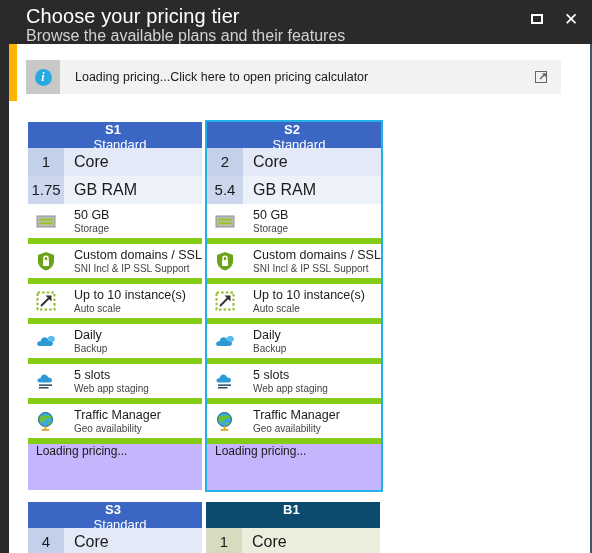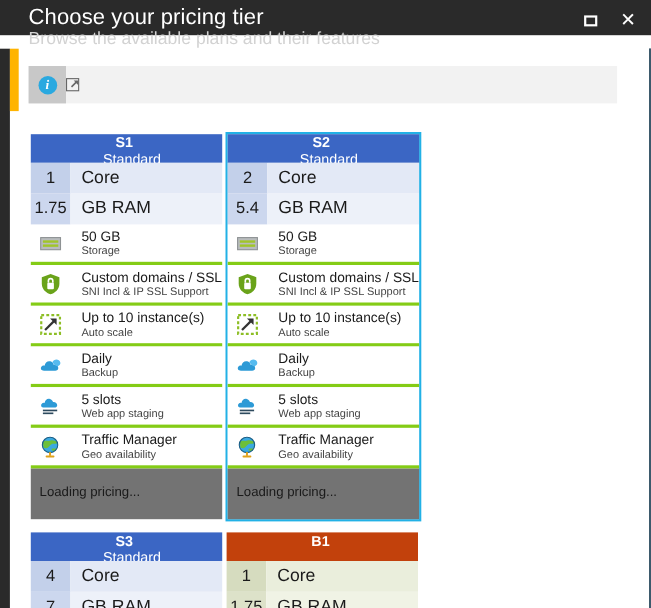--- a/index.html
+++ b/index.html
@@ -21,21 +21,21 @@
     height: 553px;
     background: #ffffff;
     box-sizing: border-box;
   }
 
   
   .titlebar {
     position: absolute;
     left: 0; top: 0;
     width: 592px;
-    height: 32px;
+    height: 44px;
     background: #2a2a2a;
     box-sizing: border-box;
   }
   .titlebar-texts {
     position: absolute;
     left: 26px;
     top: 4px;
   }
   .blade-title {
     color: #ffffff;
@@ -210,21 +210,21 @@
     font-size: 13px;
     font-weight: bold;
     width: 30px;
     flex: 0 0 auto;
   }
   .card-header .name {
     font-size: 13px;
     font-weight: 400;
   }
   .std .card-header { background: #3b66c4; }
-  .bas .card-header { background: #c2410c; gap: 35px; }
+  .bas .card-header { background: #0c4a6e; gap: 35px; }
 
   .spec-row {
     display: flex;
     align-items: center;
     height: 28px;
   }
   .spec-val {
     width: 36px;
     flex: 0 0 auto;
     text-align: center;
@@ -250,21 +250,21 @@
   .bas .spec-row.a .spec-val { background: #d6dcbf; }
   .bas .spec-row.a .spec-label { background: #eaeedc; }
   .bas .spec-row.b .spec-val { background: #dde2c9; }
   .bas .spec-row.b .spec-label { background: #f0f3e5; }
 
   .feat-row {
     display: flex;
     align-items: center;
     min-height: 30px;
     background: #ffffff;
-    border-bottom: 3px solid #84cc16;
+    border-bottom: 6px solid #84cc16;
     padding: 2px 0;
   }
   .feat-icon {
     width: 36px;
     flex: 0 0 auto;
     display: flex;
     align-items: center;
     justify-content: center;
   }
   .feat-texts {
@@ -281,23 +281,23 @@
   }
   .feat-sub {
     font-size: 10px;
     color: #444444;
     line-height: 12px;
     white-space: nowrap;
   }
 
   .card-footer {
     height: 46px;
-    background: #737373;
-    display: flex;
-    align-items: center;
+    background: #c4b5fd;
+    display: flex;
+    align-items: flex-start;
     padding-bottom: 5px;
     box-sizing: border-box;
   }
   .card-footer .txt {
     font-size: 12px;
     color: #1a1a1a;
     padding-left: 8px;
   }
 
   
@@ -324,20 +324,21 @@
   </div>
 
   <div class="blade-body">
     <div class="left-dark"></div>
     <div class="left-rail"></div>
 
     <div class="infobar">
       <div class="infobar-iconbox">
         <span class="info-circle">i</span>
       </div>
+      <div class="infobar-text">Loading pricing...Click here to open pricing calculator</div>
       <div class="infobar-ext">
         <span class="box"></span>
         <svg class="svgico" width="14" height="14" viewBox="0 0 14 14">
           <path d="M5 9 L10 4" stroke="#666" stroke-width="1.4" fill="none"></path>
           <path d="M7 3.2 L11 3.2 L11 7.2 Z" fill="#666"></path>
         </svg>
       </div>
     </div>
 
     <div class="tiers" id="tiers">

